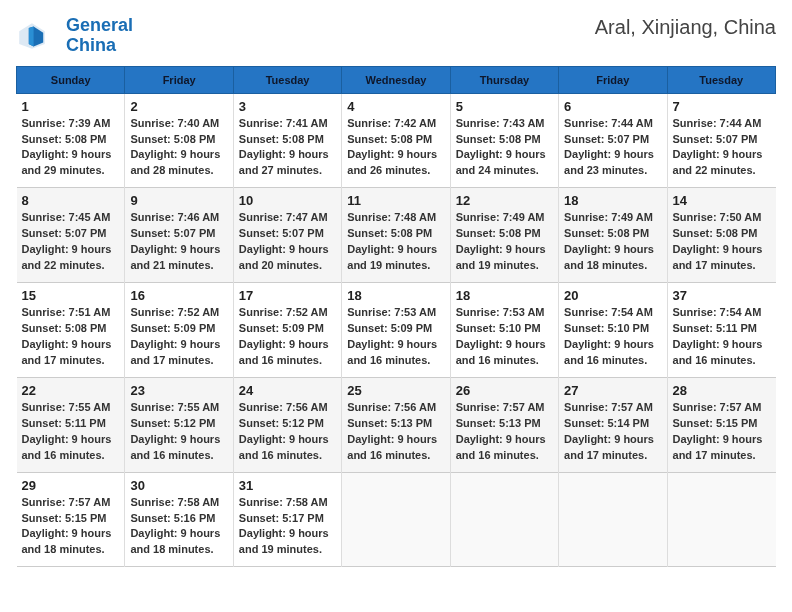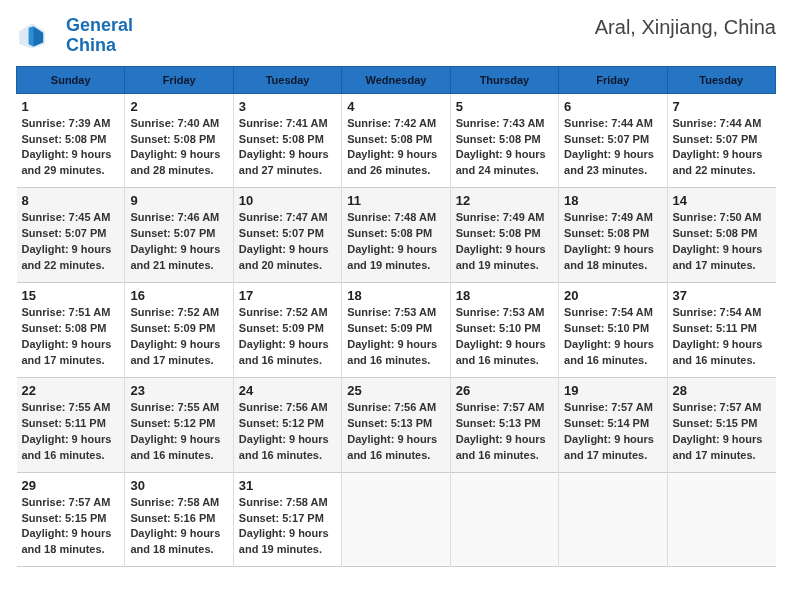--- a/index.html
+++ b/index.html
@@ -229,21 +229,21 @@
         </td>
         <td>
           <span class="day-num">25</span>
           <div class="cell-content">Sunrise: 7:56 AM<br>Sunset: 5:13 PM<br>Daylight: 9 hours<br>and 16 minutes.</div>
         </td>
         <td>
           <span class="day-num">26</span>
           <div class="cell-content">Sunrise: 7:57 AM<br>Sunset: 5:13 PM<br>Daylight: 9 hours<br>and 16 minutes.</div>
         </td>
         <td>
-          <span class="day-num">19</span>
+          <span class="day-num">27</span>
           <div class="cell-content">Sunrise: 7:57 AM<br>Sunset: 5:14 PM<br>Daylight: 9 hours<br>and 17 minutes.</div>
         </td>
         <td>
           <span class="day-num">28</span>
           <div class="cell-content">Sunrise: 7:57 AM<br>Sunset: 5:15 PM<br>Daylight: 9 hours<br>and 17 minutes.</div>
         </td>
       </tr>
       <tr>
         <td>
           <span class="day-num">29</span>

